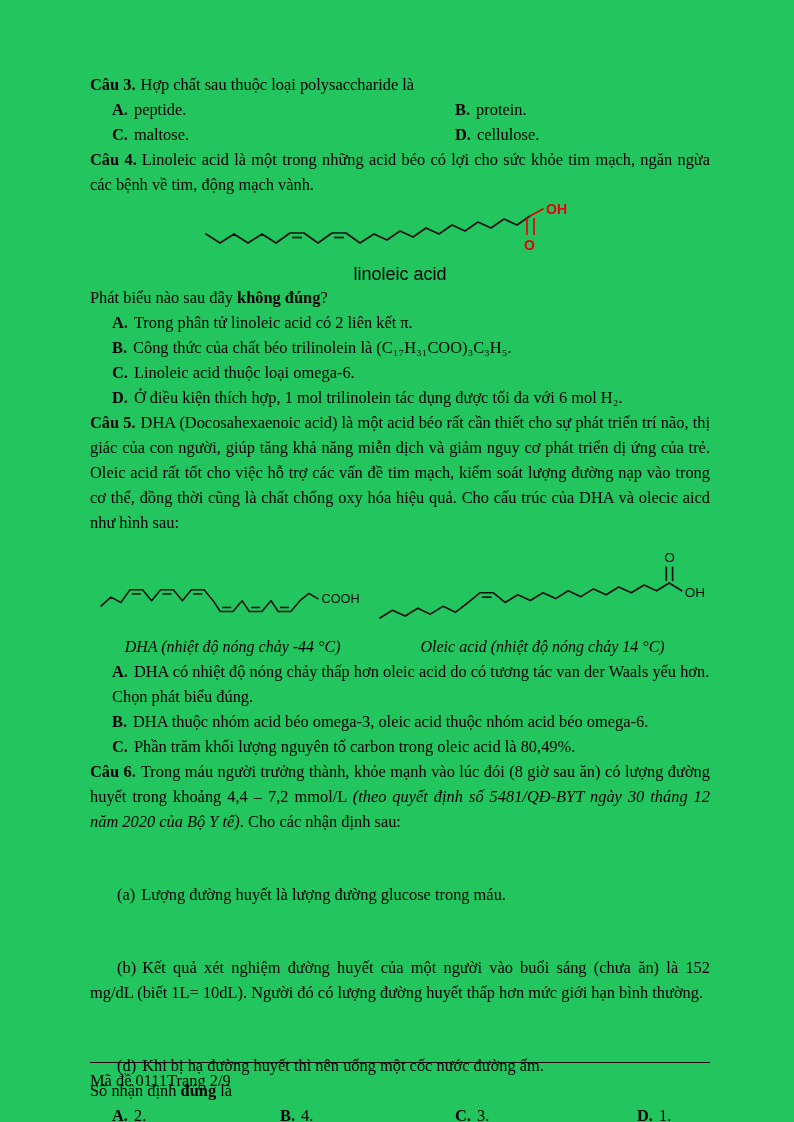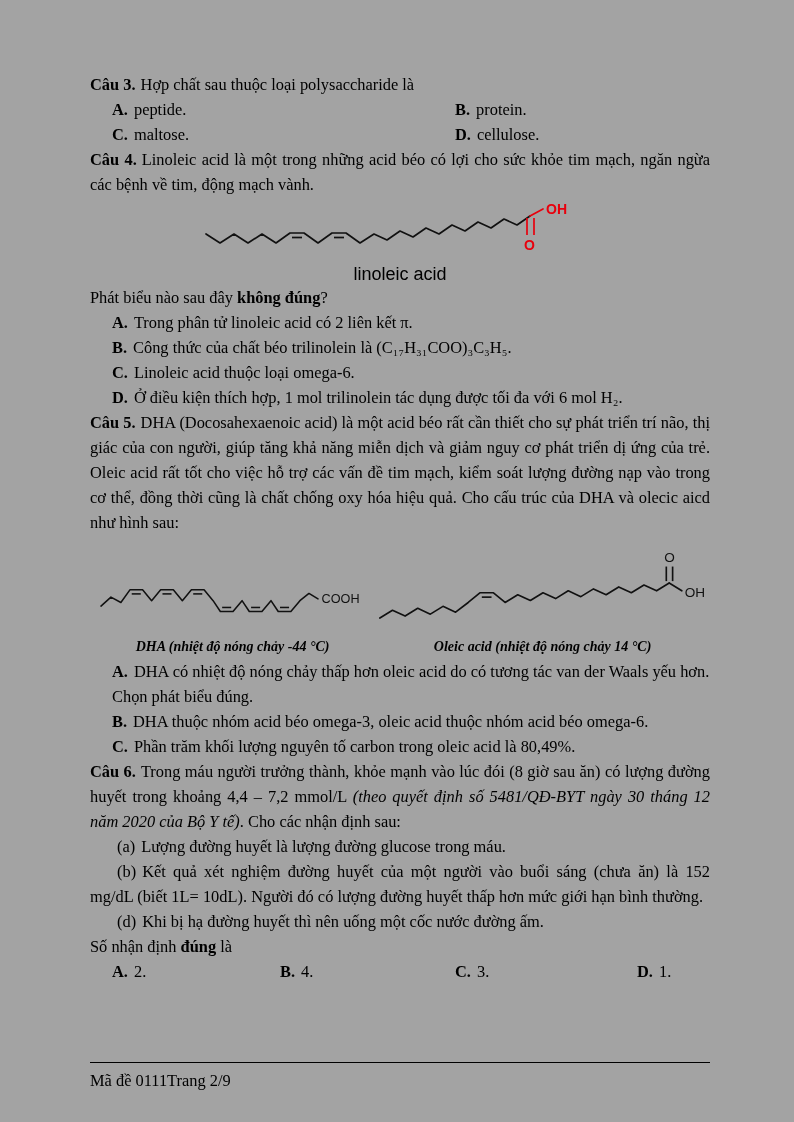--- a/index.html
+++ b/index.html
@@ -1,46 +1,46 @@
 <!DOCTYPE html>
 <html><head>
 <meta charset="utf-8">
 <style>
   * { box-sizing: border-box; }
   html, body { margin: 0; padding: 0; background: #e9e9e9; }
   .page {
     position: relative;
     width: 794px; height: 1122px;
     margin: 0 auto;
-    background: #a3a3a3;
+    background: #22c55e;
     font-family: "Liberation Serif", "DejaVu Serif", serif;
     font-size: 16.4px;
     line-height: 25px;
     color: #000;
     padding: 72px 84px 0 90px;
     overflow: hidden;
   }
   p { margin: 0; }
   .just { text-align: justify; }
   .qlabel { font-weight: bold; margin-right: 5px; }
   .olabel { font-weight: bold; margin-right: 6px; }
   .slabel { margin-right: 6px; }
   .opt-line { padding-left: 22px; }
-  .indent { text-indent: 27px; }
+  .indent { text-indent: 27px; margin-top: 48px; }
   .grid2 { display: grid; grid-template-columns: 343px 1fr; padding-left: 22px; }
   .grid4 { display: grid; grid-template-columns: 168px 175px 182px 1fr; padding-left: 22px; }
   .fig-center { text-align: center; margin: 5px 0 2px 0; }
   .figcap {
     font-family: "Liberation Sans", "DejaVu Sans", sans-serif;
     font-size: 18px; line-height: 18px; margin-top: 0;
   }
   .figrow { display: flex; align-items: flex-end; margin: 6px 0 2px 0; }
   .figcol-left  { width: 46%; text-align: center; }
   .figcol-right { width: 54%; text-align: center; }
-  .chemcap { font-weight: bold; font-style: italic; font-size: 14px; line-height: 21px; margin-top: 3px; }
+  .chemcap { font-weight: normal; font-style: italic; font-size: 16px; line-height: 21px; margin-top: 3px; }
   .atom-sans { font-family: "Liberation Sans", "DejaVu Sans", sans-serif; }
   .footer {
     position: absolute; left: 90px; right: 84px; top: 1062px;
     border-top: 1.2px solid #000;
     display: flex; justify-content: flex-start;
     padding-top: 5px; font-size: 16.4px;
   }
 </style>
 </head>
 <body>

